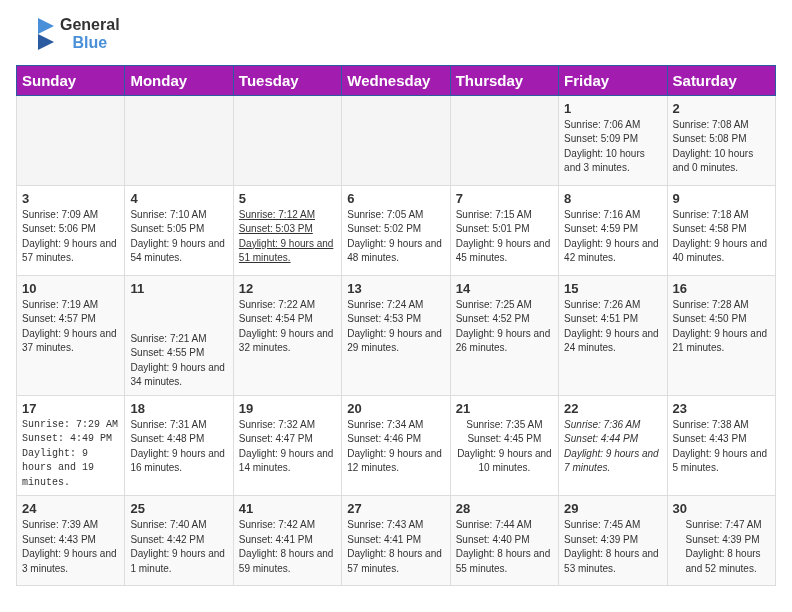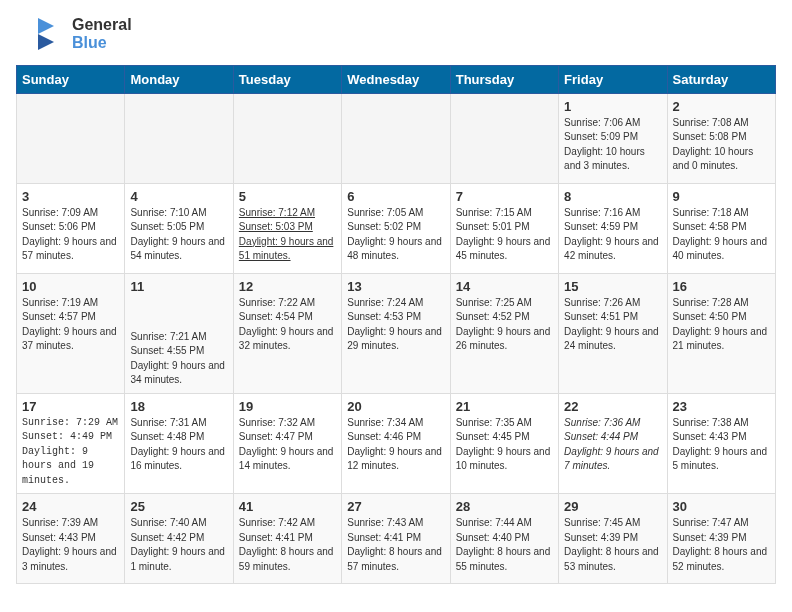--- a/index.html
+++ b/index.html
@@ -12,46 +12,46 @@
     }
     .header-area {
       display: flex;
       justify-content: space-between;
       align-items: flex-start;
       margin-bottom: 12px;
     }
     .logo {
       display: flex;
       align-items: center;
-      gap: 16px;
+      gap: 4px;
     }
     .title-block {
       text-align: right;
     }
     .month-title {
       font-size: 36px;
       font-weight: normal;
       color: #333;
       line-height: 1.1;
     }
     .location-title {
       font-size: 15px;
       color: #555;
     }
     table {
       width: 100%;
       border-collapse: collapse;
       table-layout: fixed;
     }
     thead th {
-      background-color: #0369a1;
+      background-color: #a21caf;
       color: #fff;
       text-align: left;
       padding: 6px 5px;
-      font-size: 13px;
+      font-size: 15px;
       font-weight: bold;
       border: 1px solid #2a5a9f;
     }
     tbody td {
       vertical-align: top;
       padding: 5px 5px;
       font-size: 10.5px;
       color: #333;
       border: 1px solid #ddd;
       background: #fff;
@@ -82,21 +82,21 @@
 <body>
 
 <div class="header-area">
   <div class="logo">
       <svg width="40" height="36" viewBox="0 0 40 36">
         <polygon points="22,2 38,10 22,18" fill="#4a90d9"></polygon>
         <polygon points="22,18 38,26 22,34" fill="#2a5a9f"></polygon>
       </svg>
       <div style="line-height: 1.15;">
         <div style="font-size: 16px; font-weight: bold; color: rgb(51, 51, 51);">General</div>
-        <div style="font-size: 16px; font-weight: bold; color: rgb(74, 144, 217);">Blue</div>
+        <div style="font-size: 16px; font-weight: bold; color: rgb(74, 144, 217); text-align: center;">Blue</div>
       </div>
     </div>
   <div class="title-block">
     <div class="month-title"></div>
     <div class="location-title"></div>
   </div>
 </div>
 
 <table>
   <thead>
@@ -238,21 +238,21 @@
 Daylight: 9 hours and 14 minutes.</div>
         </td>
         <td>
           <span class="day-number">20</span>
           <div class="day-info" style="white-space: pre-line;">Sunrise: 7:34 AM
 Sunset: 4:46 PM
 Daylight: 9 hours and 12 minutes.</div>
         </td>
         <td>
           <span class="day-number">21</span>
-          <div class="day-info" style="white-space: pre-line;">Sunrise: 7:35 AM
+          <div class="day-info" style="white-space: pre-line; text-align: center;">Sunrise: 7:35 AM
 Sunset: 4:45 PM
 Daylight: 9 hours and 10 minutes.</div>
         </td>
         <td>
           <span class="day-number">22</span>
           <div class="day-info" style="white-space: pre-line; font-style: italic;">Sunrise: 7:36 AM
 Sunset: 4:44 PM
 Daylight: 9 hours and 7 minutes.</div>
         </td>
         <td>
@@ -294,19 +294,19 @@
 Daylight: 8 hours and 55 minutes.</div>
         </td>
         <td>
           <span class="day-number">29</span>
           <div class="day-info" style="white-space: pre-line;">Sunrise: 7:45 AM
 Sunset: 4:39 PM
 Daylight: 8 hours and 53 minutes.</div>
         </td>
         <td>
           <span class="day-number">30</span>
-          <div class="day-info" style="white-space: pre-line;">Sunrise: 7:47 AM
+          <div class="day-info" style="white-space: pre-line; margin-left: 13px;">Sunrise: 7:47 AM
 Sunset: 4:39 PM
 Daylight: 8 hours and 52 minutes.</div>
         </td>
       </tr>
     </tbody>
 </table>
 
 </body></html>

